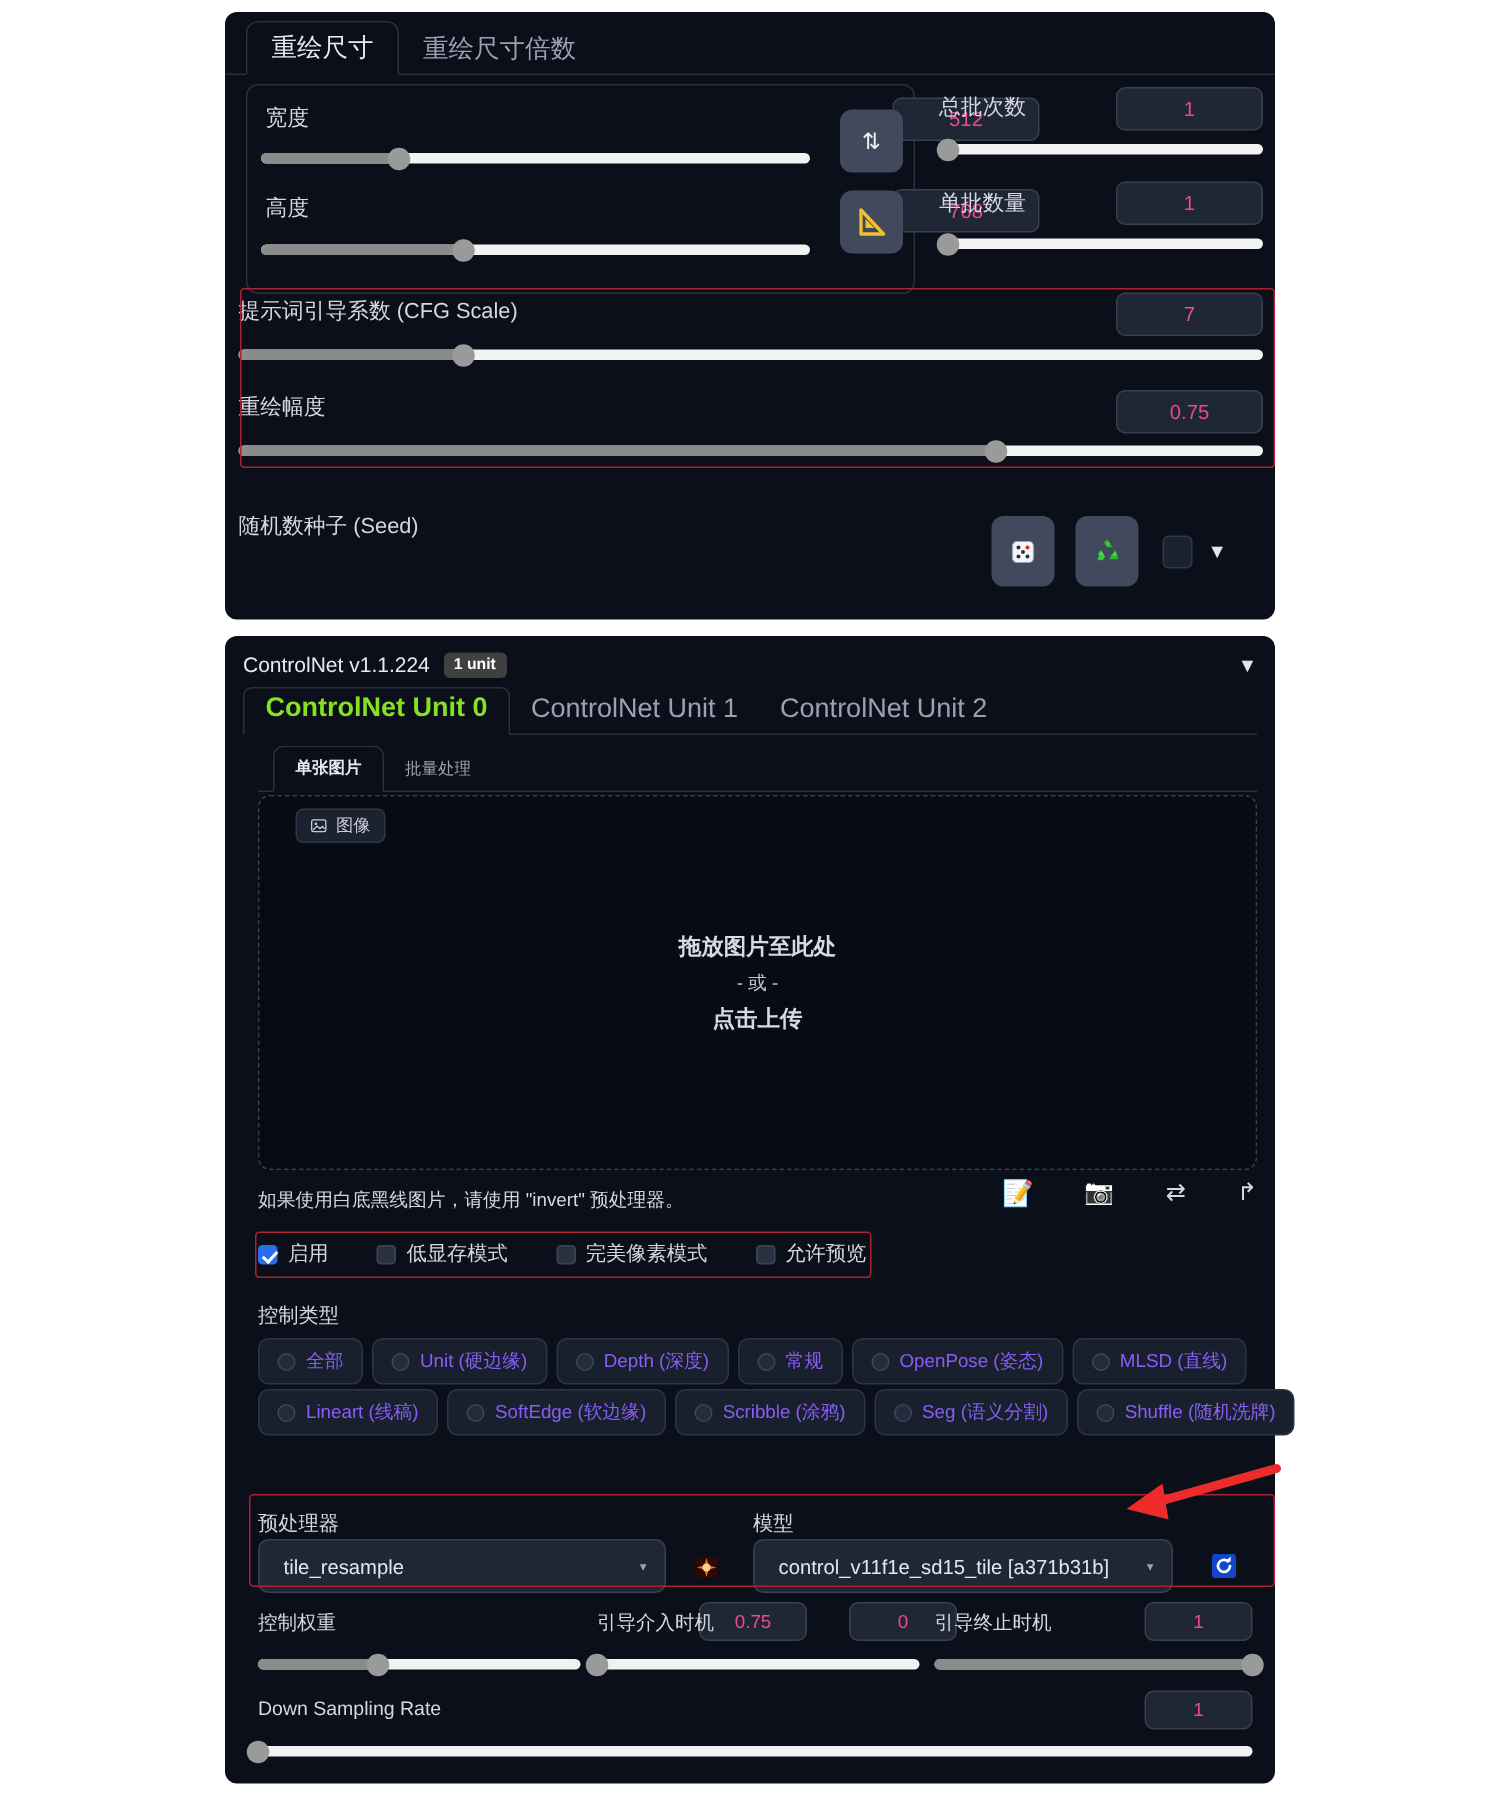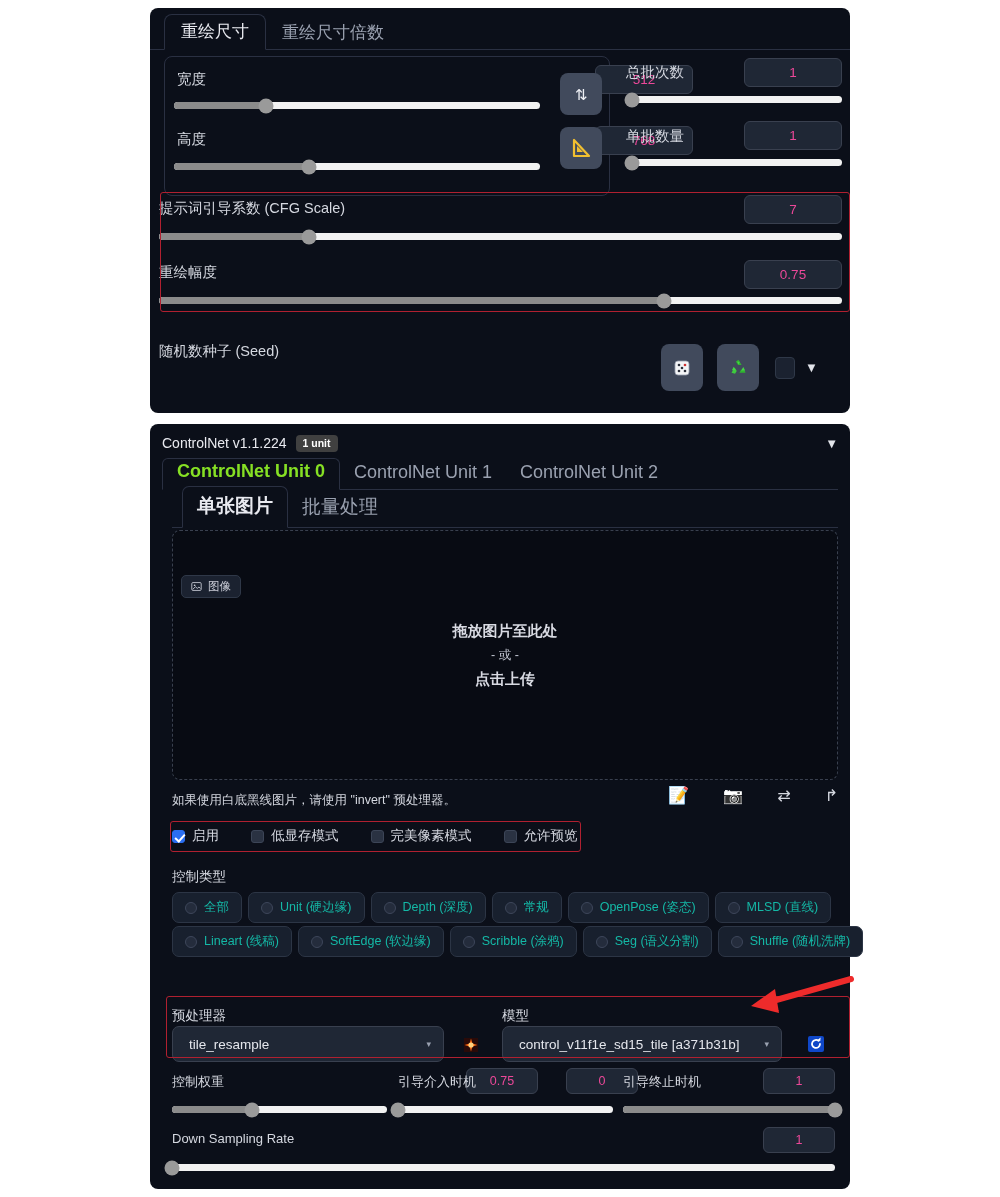--- a/index.html
+++ b/index.html
@@ -68,52 +68,52 @@
     background:#404040; color:#fff; font-size:10.5px; font-weight:bold;
     border-radius:4px; padding:2px 7px; line-height:1.2;
   }
   .caret { color:#e2e4ea; font-size:13px; }
 
   .cn-tabs { display:flex; align-items:flex-end; height:30px; border-bottom:1px solid #2a3042; }
   .cn-tab { font-size:18px; color:#9aa1b0; padding:2px 14px 7px 14px; cursor:pointer; border-radius:6px 6px 0 0; position:relative; top:1px;}
   .cn-tab.active { color:#86e024; font-weight:bold; border:1px solid #2a3042; border-bottom:1px solid #0b0f19; background:#0b0f19; }
 
   .sub-tabs { display:flex; align-items:flex-end; height:32px; border-bottom:1px solid #2a3042; padding-left:10px;}
-  .sub-tab { font-size:19px; color:#9aa1b0; padding:6px 14px 8px 14px; cursor:pointer; border-radius:7px 7px 0 0; position:relative; top:1px;}
+  .sub-tab { font-size:11px; color:#9aa1b0; padding:6px 14px 8px 14px; cursor:pointer; border-radius:7px 7px 0 0; position:relative; top:1px;}
   .sub-tab.active { color:#e9eaf0; font-weight:bold; border:1px solid #2a3042; border-bottom:1px solid #0b0f19; background:#0b0f19;}
 
   .dropzone {
     border:1px dashed #39404f; border-radius:8px;
     background:#080b13;
     display:flex; flex-direction:column; align-items:center; justify-content:center;
     color:#d8dae2;
   }
   .dz-line1 { font-size:15px; font-weight:bold; }
   .dz-line2 { font-size:12.5px; margin-top:6px; color:#c2c6d2;}
   .dz-line3 { font-size:15px; font-weight:bold; margin-top:6px;}
 
   .imgtag {
-    position:absolute; left:8px; top:8px;
+    position:absolute; left:24px; top:8px;
     background:#1b2230; border:1px solid #2f3848; border-radius:5px;
     padding:3px 9px; display:flex; align-items:center; gap:6px;
-    color:#c9ccd6; font-size:11.5px;margin-top:36px;
+    color:#c9ccd6; font-size:11.5px;
   }
 
   .cb { width:13px; height:13px; border-radius:3px; background:#2a3242; border:1px solid #3c4557; display:inline-block; flex:none;}
   .cb.checked { background:#2a6ef0; border-color:#2a6ef0; position:relative; }
   .cb.checked:after {
     content:""; position:absolute; left:4px; top:1px; width:4px; height:8px;
     border:solid #fff; border-width:0 2px 2px 0; transform:rotate(42deg);
   }
   .cbrow { display:flex; align-items:center; gap:7px; color:#d5d8e0; font-size:13.5px; }
 
   .pill {
     background:#18202e; border:1px solid #2c3545; border-radius:7px;
     display:inline-flex; align-items:center; gap:7px;
-    padding:6px 12px; color:#14b8a6; font-size:12.5px; white-space:nowrap;
+    padding:6px 12px; color:#8b5cf6; font-size:12.5px; white-space:nowrap;
   }
   .radio { width:12px; height:12px; border-radius:50%; background:#242c3c; border:1px solid #3d465a; flex:none;}
 
   .selectbox {
     background:#1f2735; border:1px solid #39404f; border-radius:7px;
     color:#e4e6ec; font-size:13.5px;
     display:flex; align-items:center; justify-content:space-between;
     padding:0 12px 0 16px; cursor:pointer;
   }
   .selectbox .arr { color:#9aa1b0; font-size:9px; }

